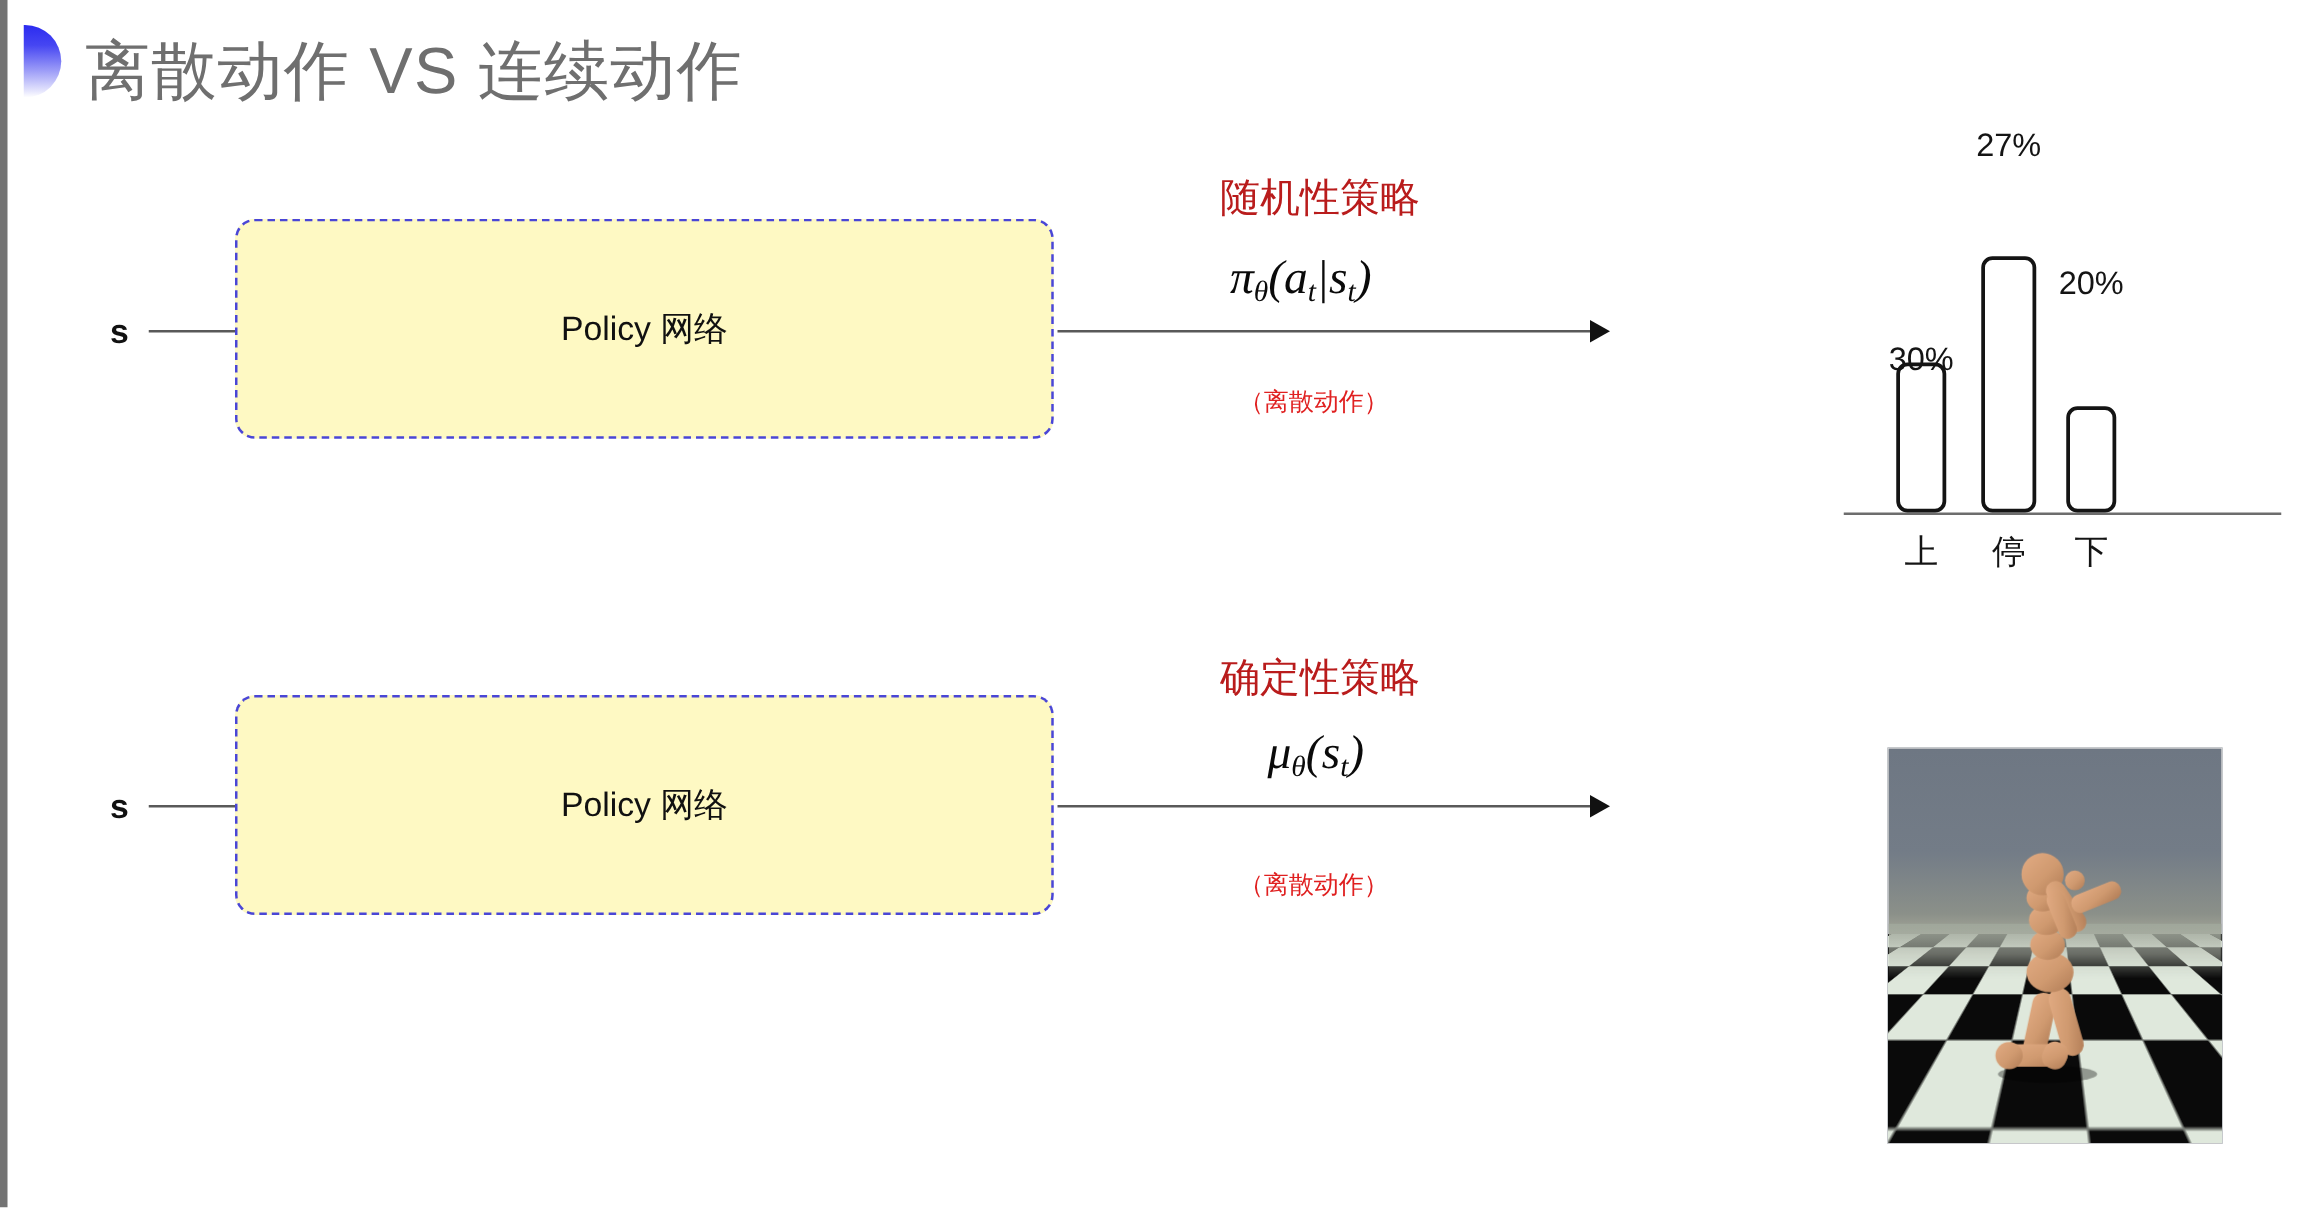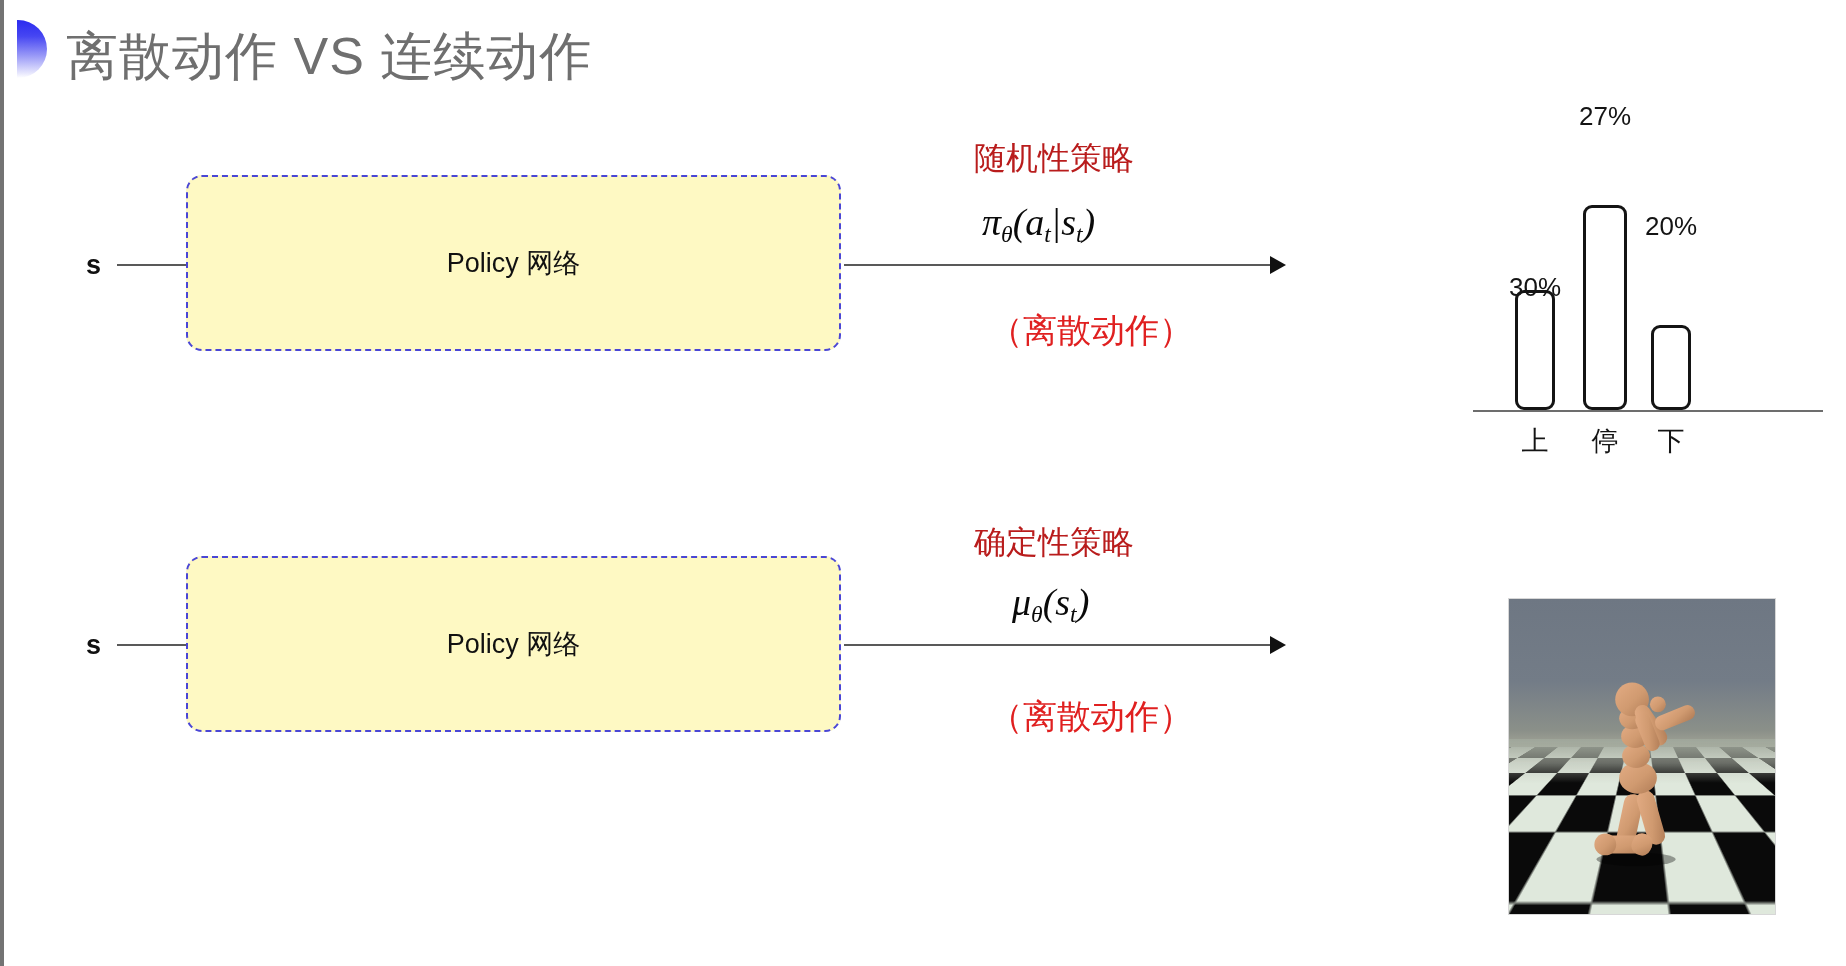--- a/index.html
+++ b/index.html
@@ -9,21 +9,21 @@
   }
   body {
     font-family: "Liberation Sans", "DejaVu Sans", sans-serif;
   }
   #slide {
     position: relative;
     width: 1846px;
     height: 966px;
     background: #ffffff;
     overflow: hidden;
-    border-left: 4px solid #737373;
+    border-left: 6px solid #737373;
     box-sizing: border-box;
   }
 
   
   .title-bullet {
     position: absolute;
     left: 13px;
     top: 20px;
     width: 30px;
     height: 58px;
@@ -93,21 +93,21 @@
     color: #0a0a0a;
     white-space: nowrap;
   }
   .policy-formula sub {
     font-size: 0.62em;
     font-style: italic;
     vertical-align: -0.28em;
   }
   .policy-note {
     position: absolute;
-    font-size: 34px;
+    font-size: 20px;
     color: #e02020;
     white-space: nowrap;
   }
 
   
   #bar-chart {
     position: absolute;
     left: 1455px;
     top: 95px;
     width: 360px;

